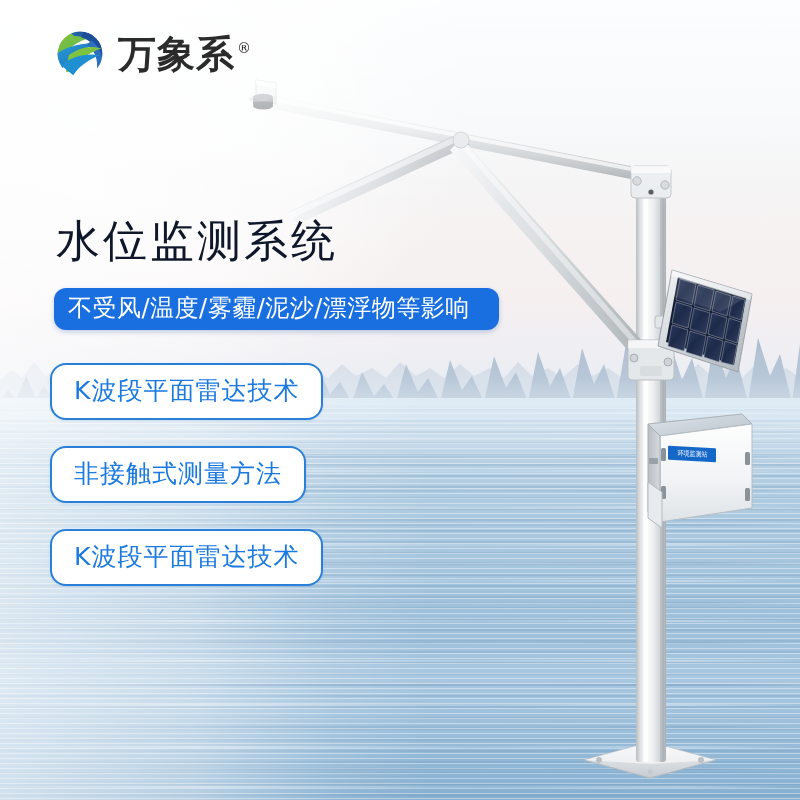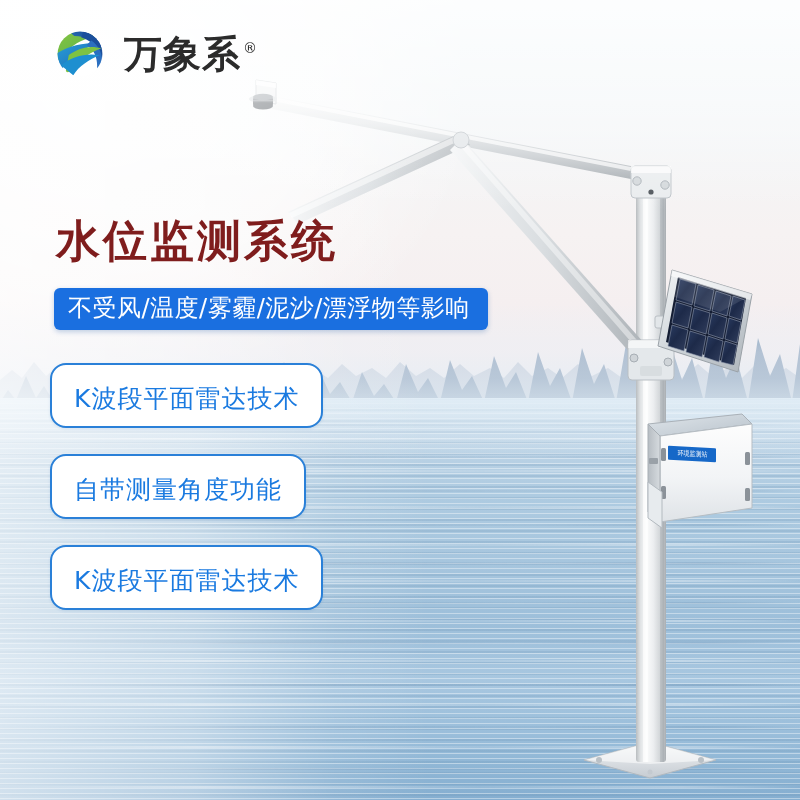--- a/index.html
+++ b/index.html
@@ -58,53 +58,53 @@
   .left-fade{
     position:absolute;left:0;top:0;width:430px;height:800px;
     background:linear-gradient(90deg,rgba(255,255,255,.62) 0%,rgba(255,255,255,.40) 45%,rgba(255,255,255,.10) 78%,rgba(255,255,255,0) 100%);
   }
   .top-fade{
     position:absolute;left:0;top:0;width:800px;height:210px;
     background:linear-gradient(180deg,rgba(255,255,255,.85) 0%,rgba(255,255,255,.45) 55%,rgba(255,255,255,0) 100%);
   }
 
   
-  .logo{position:absolute;left:52px;top:26px;display:flex;align-items:center;gap:16px;}
+  .logo{position:absolute;left:52px;top:26px;display:flex;align-items:center;gap:10px;}
   .logo-mark{width:56px;height:56px;flex:0 0 56px;}
   .logo-text{
     font-size:38px;font-weight:bold;color:#2b2b2b;letter-spacing:1px;
     position:relative;line-height:1;white-space:nowrap;
     font-family:"DejaVu Sans","Liberation Sans",sans-serif;
   }
   .logo-r{font-size:14px;vertical-align:super;font-weight:normal;margin-left:2px;}
 
   
   .headline{
     position:absolute;left:56px;top:212px;
-    font-size:44px;font-weight:bold;color:#7f1d1d;letter-spacing:3px;
+    font-size:44px;font-weight:normal;color:#0f172a;letter-spacing:3px;
     font-family:"DejaVu Sans","Liberation Sans",sans-serif;
     text-shadow:0 1px 0 rgba(255,255,255,.7);
   }
   .banner{
     position:absolute;left:54px;top:288px;
-    background:#1a6fe0;color:#ffffff;border-radius:6px;
-    padding:8px 18px 10px 14px;
+    background:#1a6fe0;color:#ffffff;border-radius:12px;
+    padding:8px 29px 10px 14px;
     font-size:24px;letter-spacing:.5px;line-height:1;
     font-family:"DejaVu Sans","Liberation Sans",sans-serif;
     box-shadow:0 2px 5px rgba(20,80,160,.25);
     white-space:nowrap;
   }
 
   
   .pills{position:absolute;left:50px;top:363px;}
   .pill{
     display:inline-flex;align-items:center;justify-content:center;
     background:#ffffff;border:2px solid #2a80d8;border-radius:16px;
     color:#1a7ae0;font-size:25px;letter-spacing:1px;line-height:1;
-    padding:21px 22px 15px 22px;margin-bottom:26px;
+    padding:13px 22px 15px 22px;margin-bottom:26px;
     font-family:"DejaVu Sans","Liberation Sans",sans-serif;
     box-shadow:0 1px 3px rgba(40,100,170,.13);
     white-space:nowrap;
   }
   .pill-row{display:block;}
 
   
   .rig{position:absolute;left:0;top:0;width:800px;height:800px;}
   .rig svg{display:block;width:800px;height:800px;}
   .cab-label{
@@ -403,20 +403,20 @@
   </div>
 
   <div class="headline">水位监测系统</div>
   <div class="banner">不受风/温度/雾霾/泥沙/漂浮物等影响</div>
 
   <div class="pills">
     <div class="pill-row">
       <div class="pill">K波段平面雷达技术</div>
     </div>
     <div class="pill-row">
-      <div class="pill">自带测量角度功能</div>
+      <div class="pill">非接触式测量方法</div>
     </div>
     <div class="pill-row">
       <div class="pill">K波段平面雷达技术</div>
     </div>
   </div>
 
 </div>
 
 </body></html>

